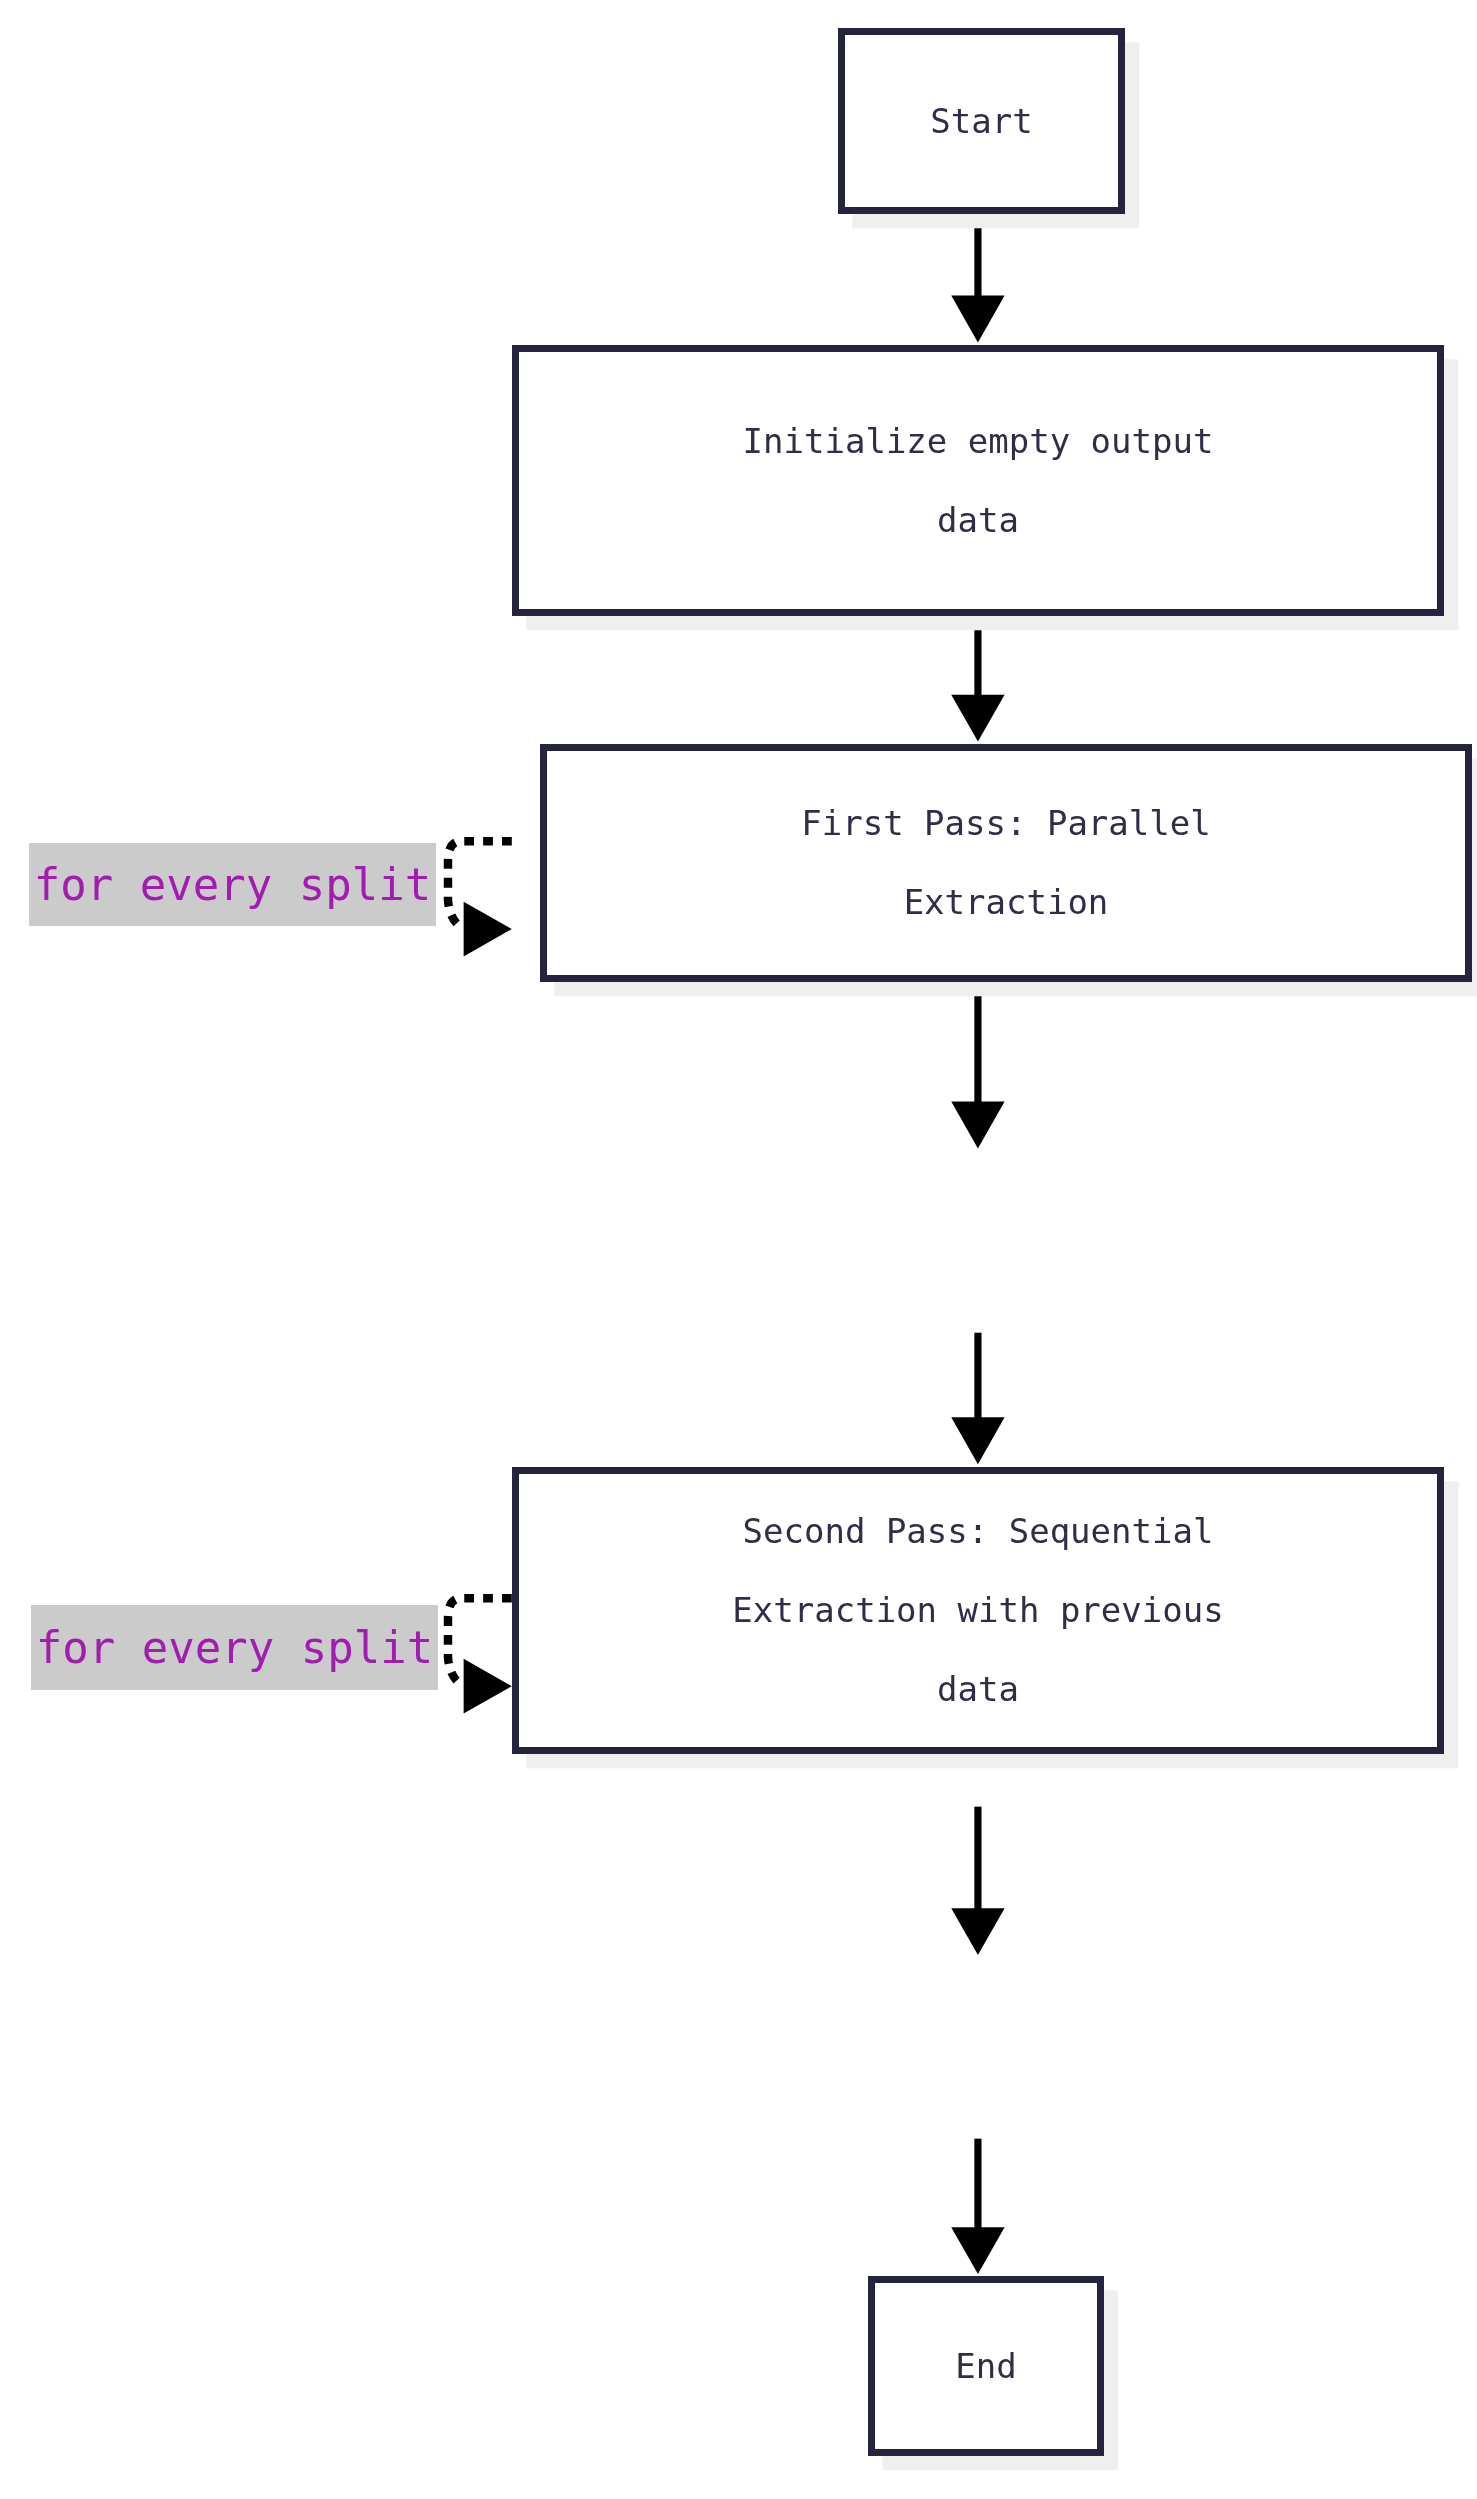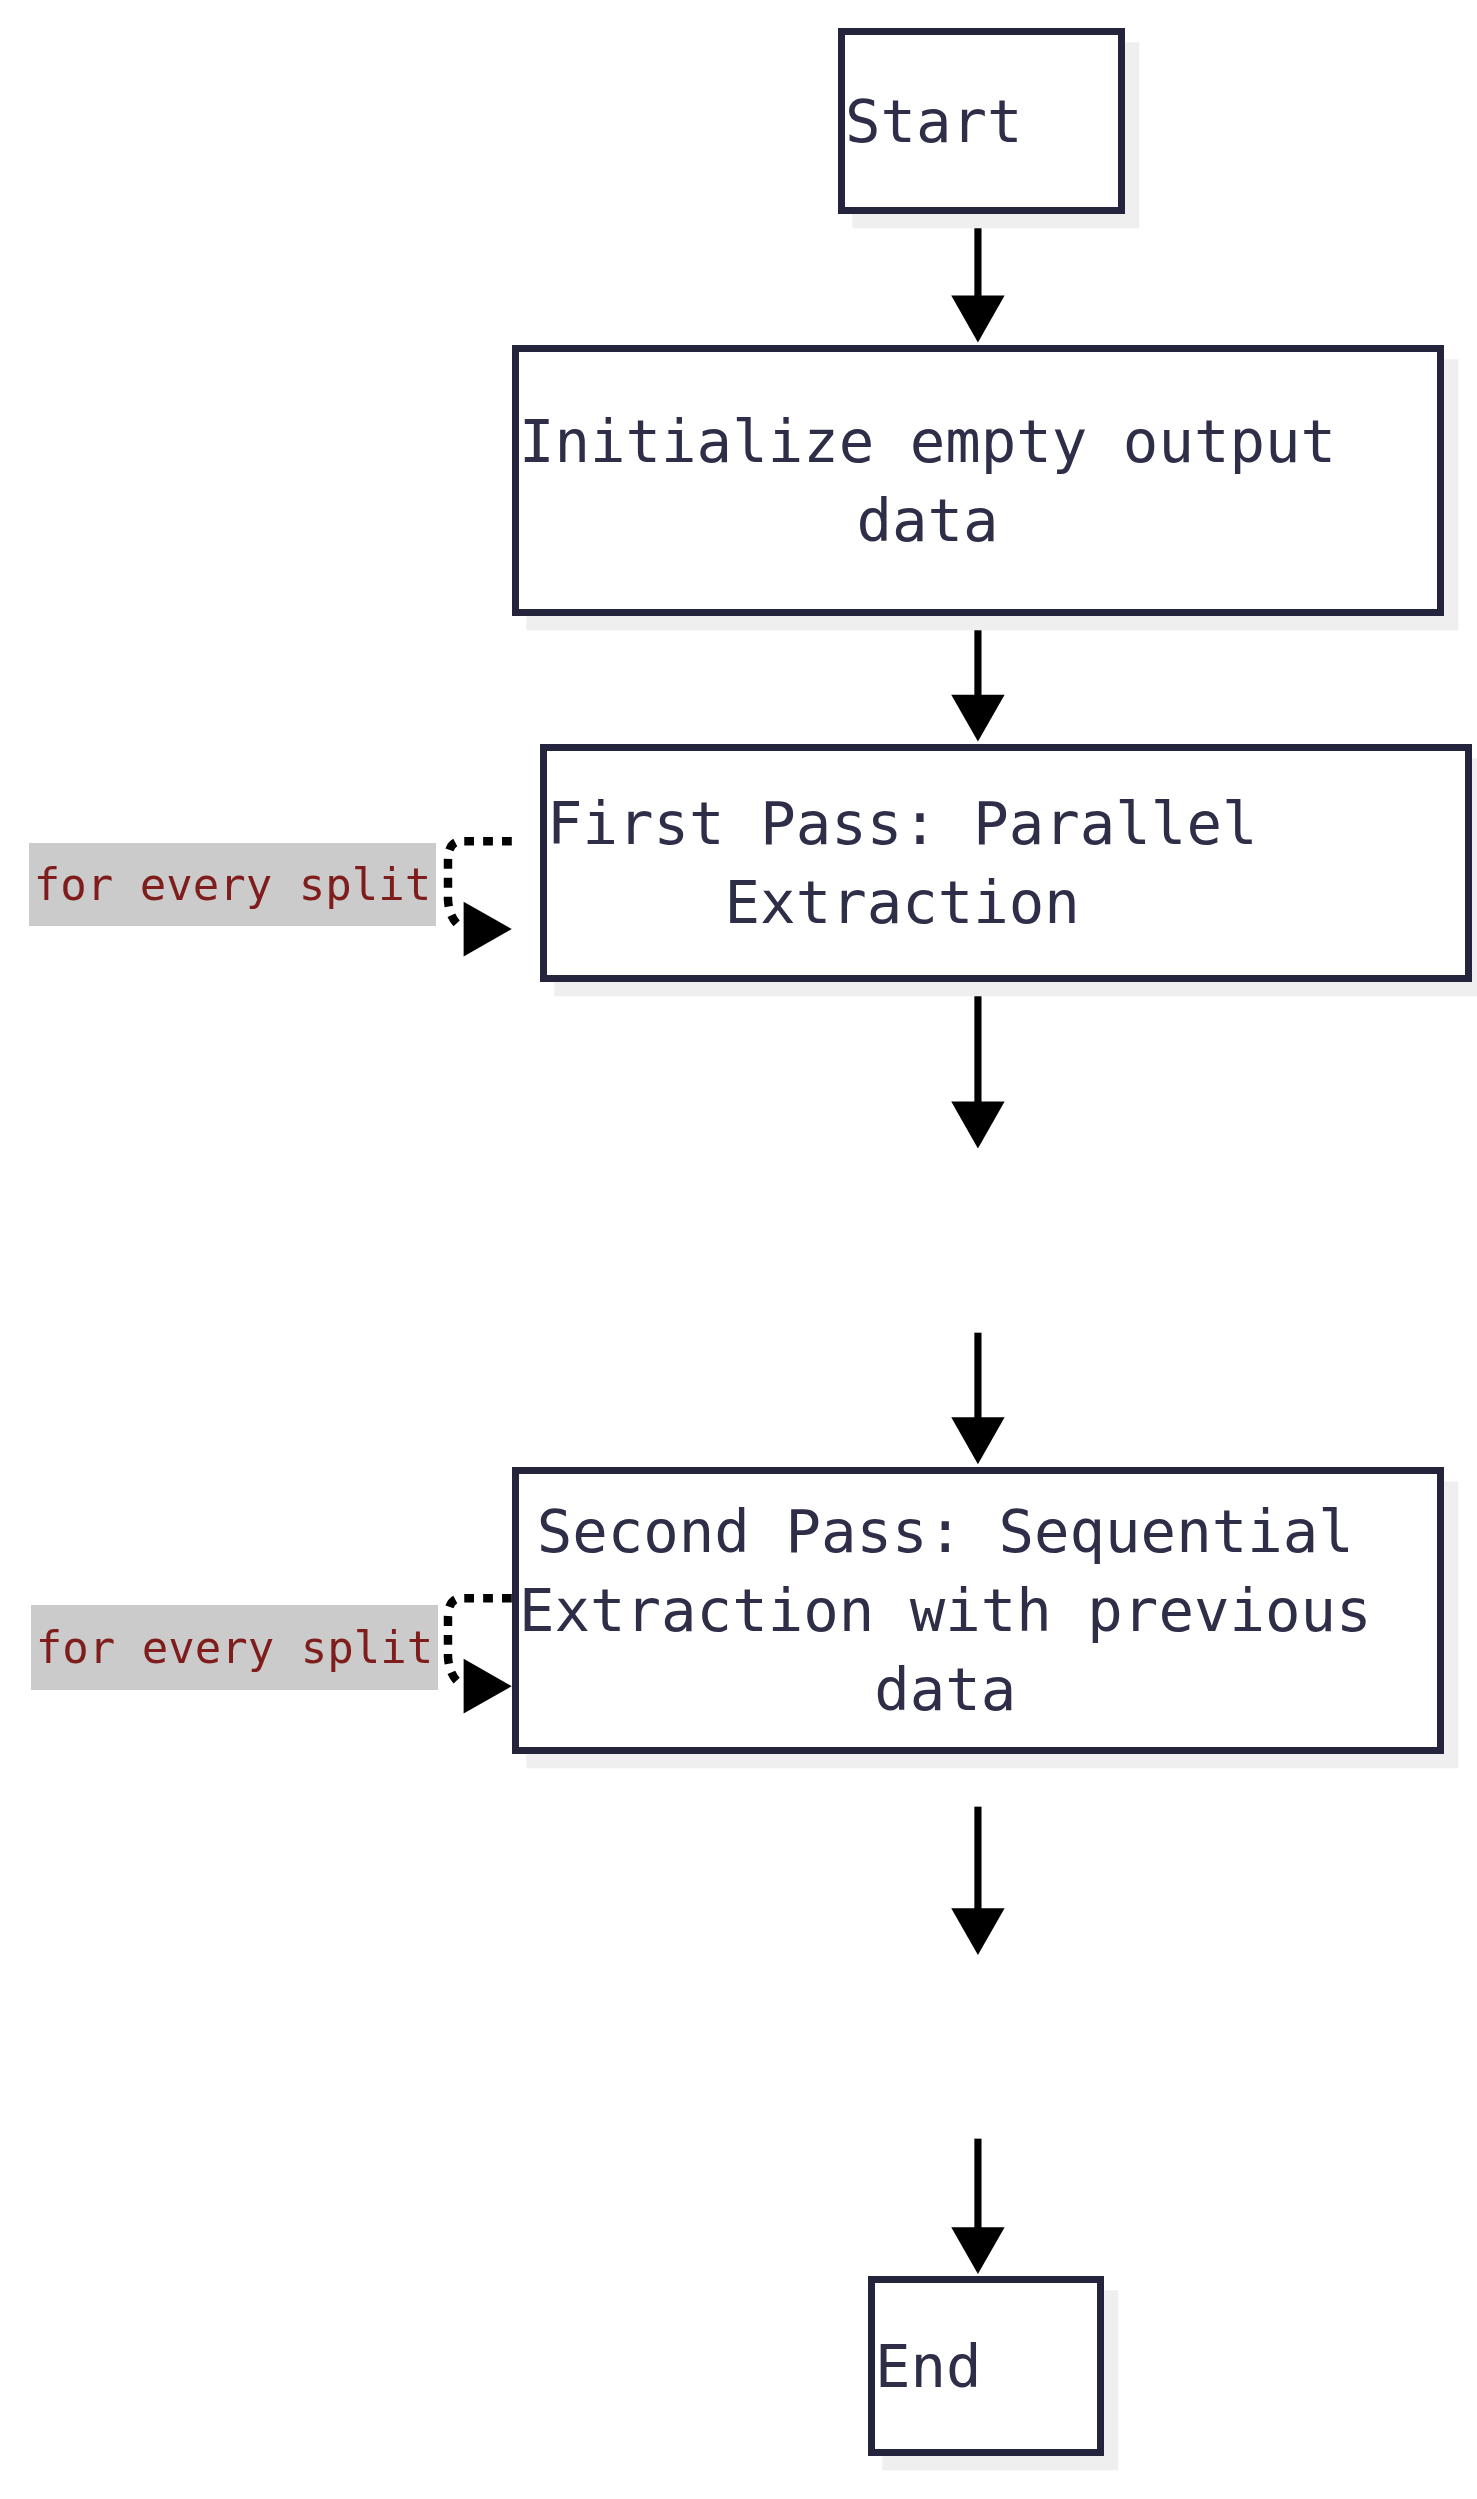--- a/index.html
+++ b/index.html
@@ -18,32 +18,32 @@
     pointer-events:none;
   }
   .node{
     position:absolute;
     box-sizing:border-box;
     background:#ffffff;
     border:7.8px solid #24243c;
     box-shadow:14.3px 14.3px 0 0 #efefef;
     display:flex;
     align-items:center;
-    justify-content:flex-start;
+    justify-content:center;
     text-align:center;
     color:#2e2e48;
-    font-size:59px;
+    font-size:34px;
     line-height:79px;
   }
   .node-label{white-space:pre-line;}
   .edge-label{
     position:absolute;
     box-sizing:border-box;
     background:#cbcbcb;
-    color:#7f1d1d;
+    color:#a21caf;
     font-size:44px;
     line-height:1;
     display:flex;
     align-items:center;
     justify-content:center;
     text-align:center;
   }
   
   .box-start  {left:838px; top:28px;   width:287px;  height:186px;}
   .box-init   {left:512px;  top:345px;  width:932px; height:271px;}

